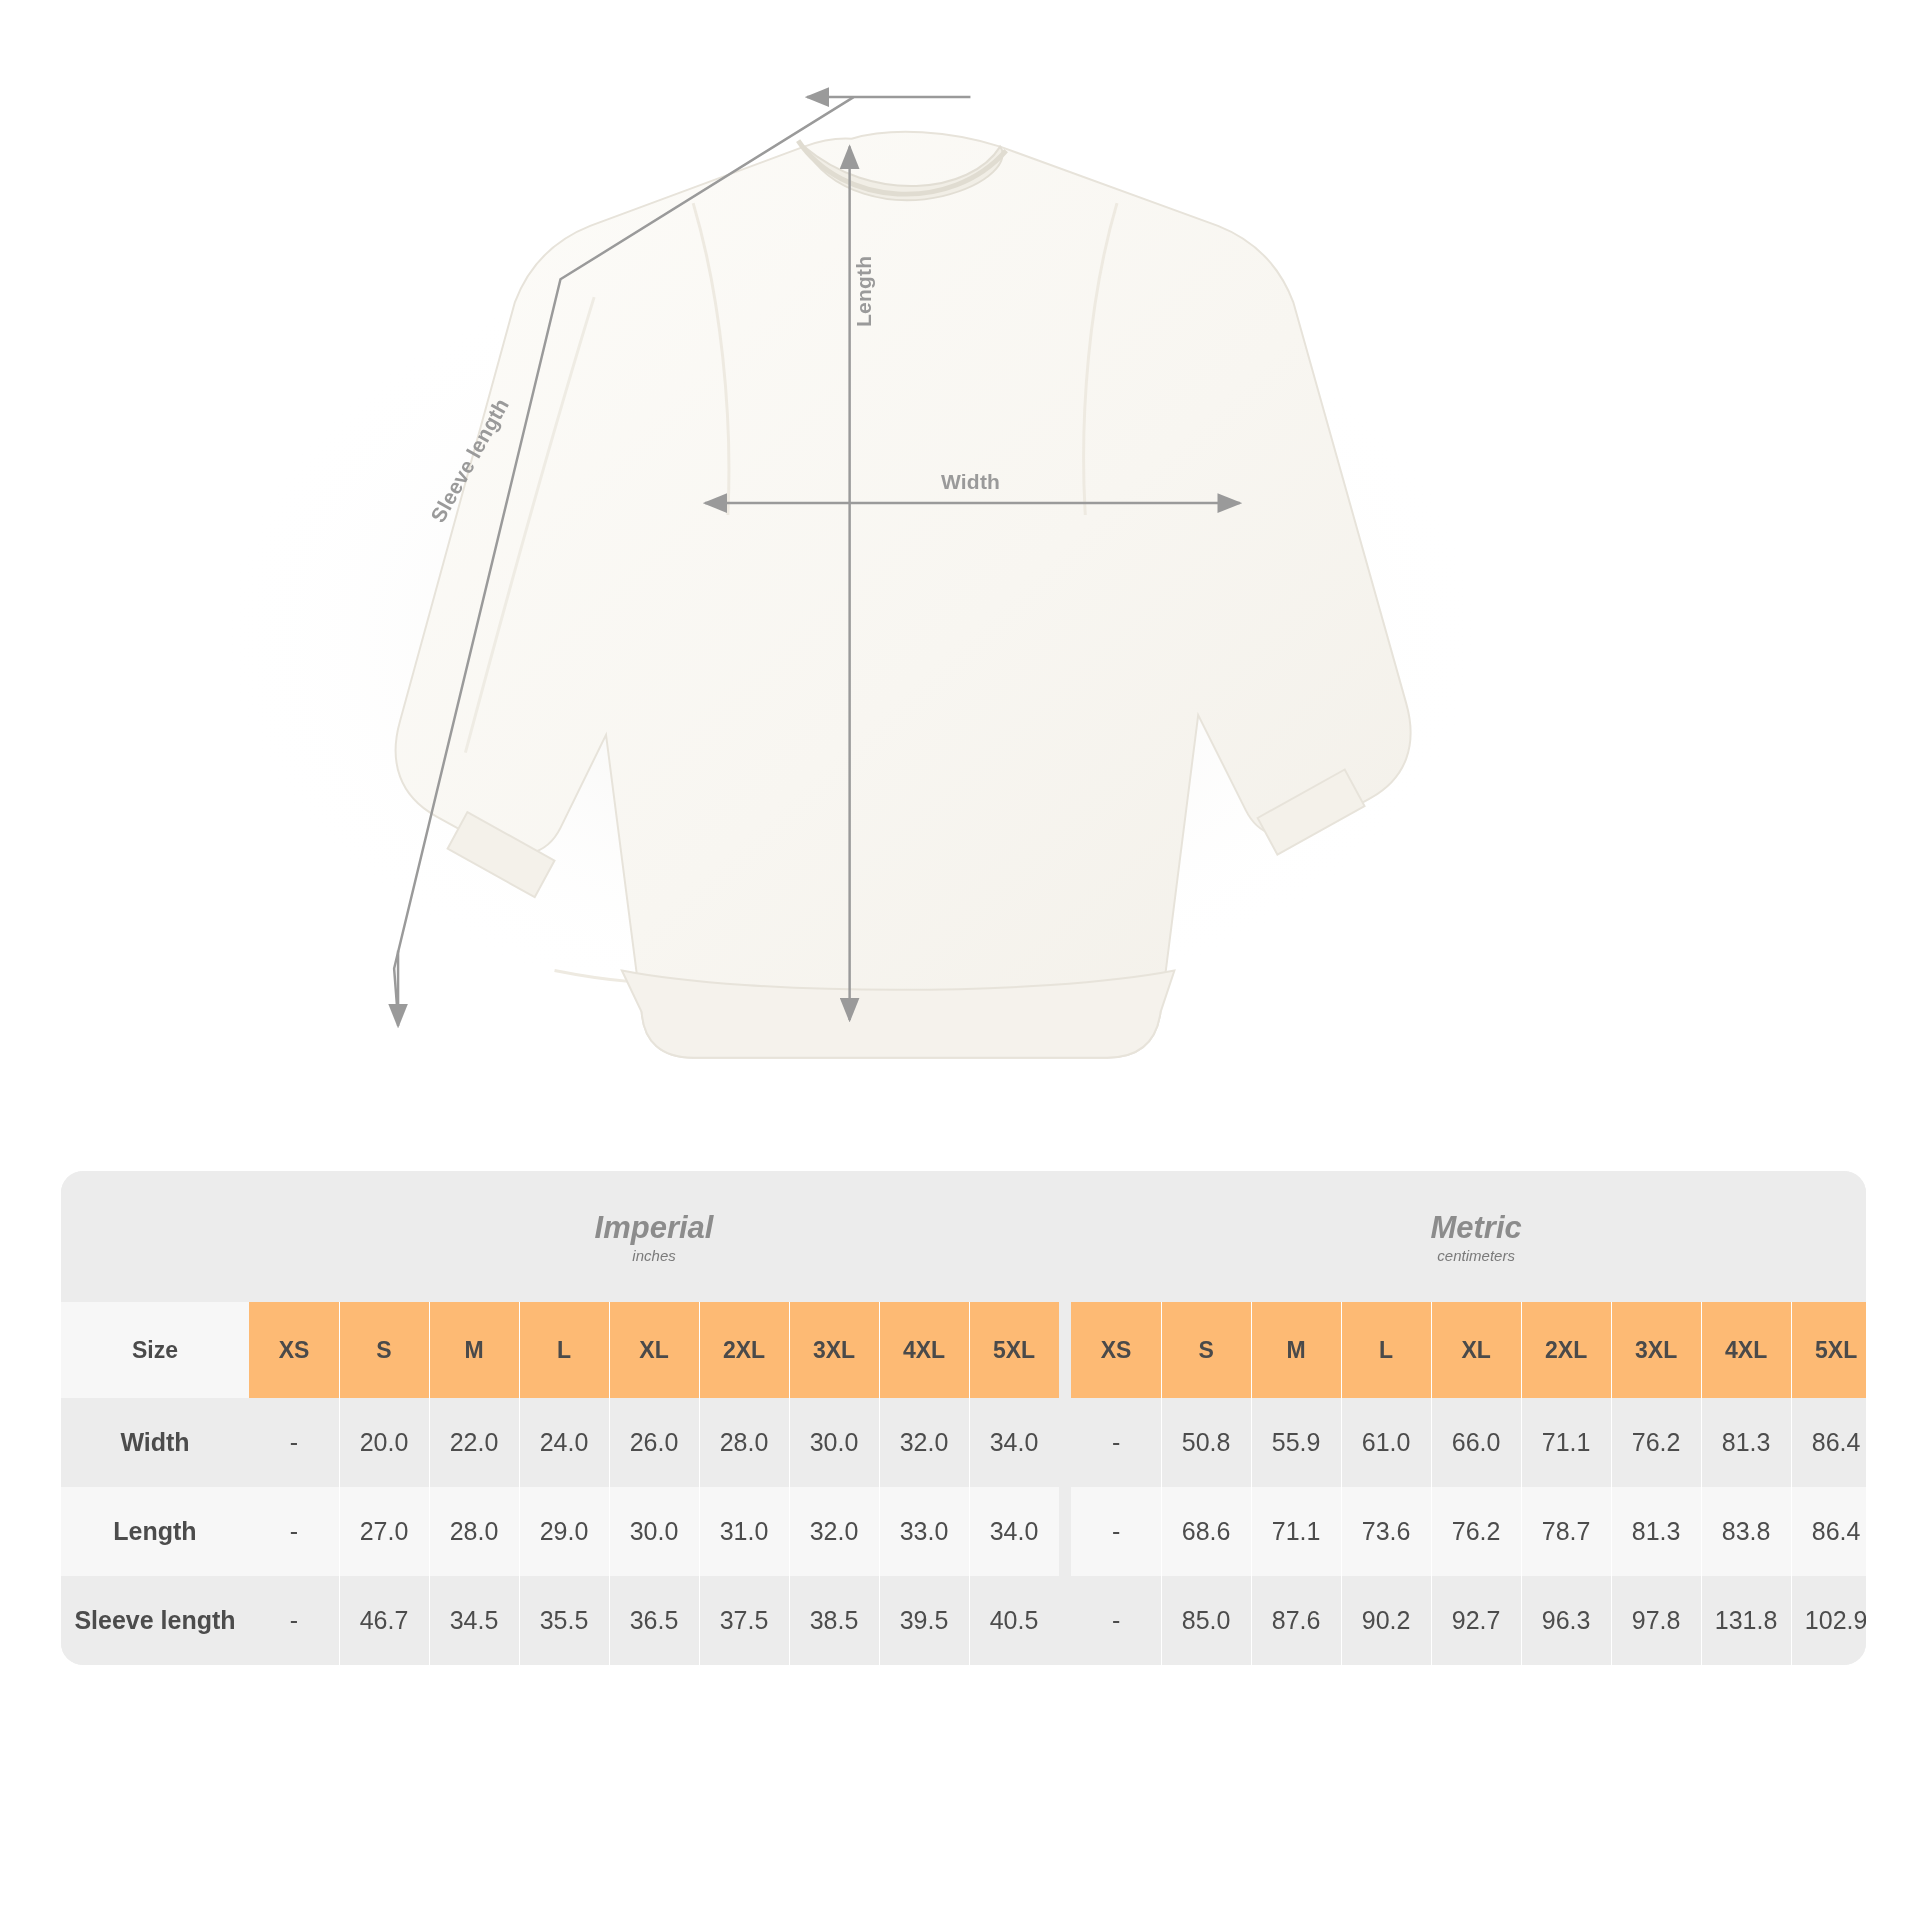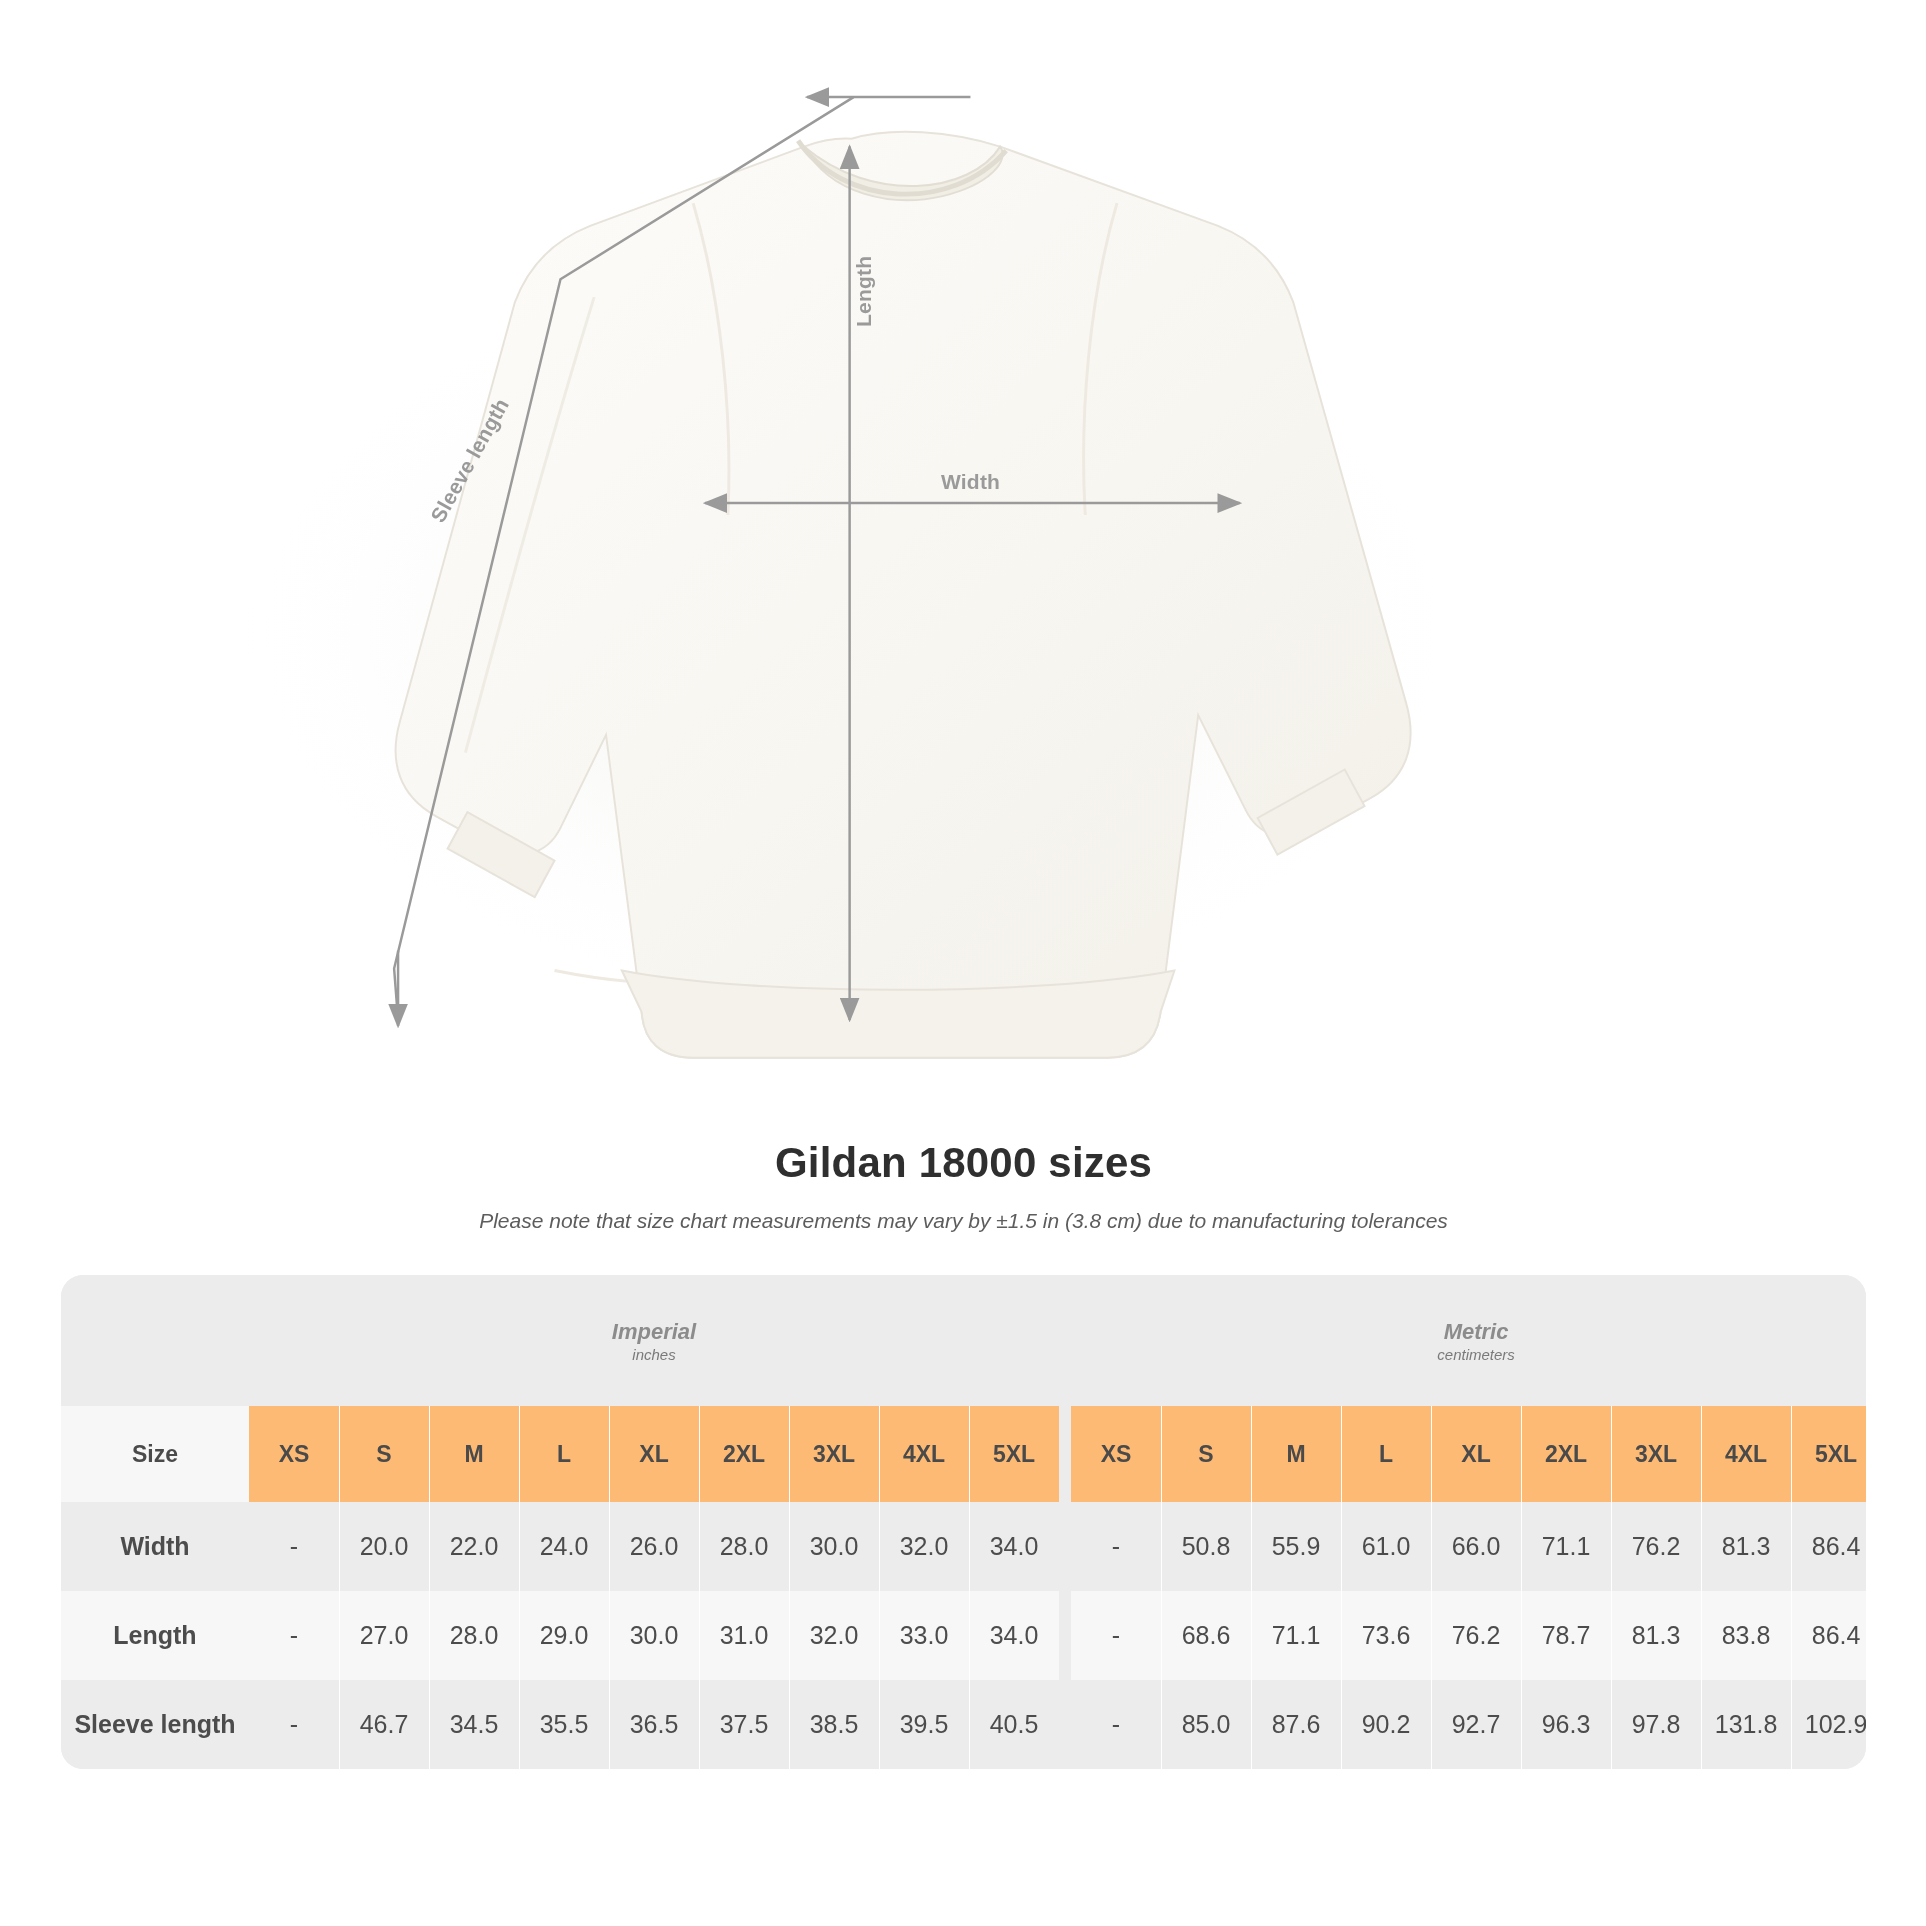--- a/index.html
+++ b/index.html
@@ -91,21 +91,21 @@
     vertical-align: middle;
     font-size: 23px;
     color: #4a4a4a;
     border: none;
   }
   .unit-head td {
     height: 129px;
     background: #ececec;
   }
   .unit-name {
-    font-size: 22px;
+    font-size: 31px;
     font-style: italic;
     font-weight: bold;
     color: #8c8c8c;
     line-height: 1.25;
   }
   .unit-sub {
     font-size: 15px;
     font-style: italic;
     color: #7a7a7a;
   }
@@ -219,24 +219,20 @@
 
         <path d="M 858,148 L 858,1030" marker-start="url(#arrowStart)" marker-end="url(#arrowEnd)"></path>
       </g>
     </svg>
 
     <div class="dim-label width-label">Width</div>
     <div class="dim-label length-label">Length</div>
     <div class="dim-label sleeve-label">Sleeve length</div>
   </div>
 
-  <div class="title-block">
-    <h1 class="chart-title">Gildan 18000 sizes</h1>
-    <div class="chart-note">Please note that size chart measurements may vary by ±1.5 in (3.8 cm) due to manufacturing tolerances</div>
-  </div>
 
   <div class="table-wrap">
     <table class="size-table">
       <colgroup>
         <col style="width:188px">
         <col span="9" style="width:90px">
         <col style="width:12px">
         <col span="9" style="width:90px">
       </colgroup>
       <tbody>

